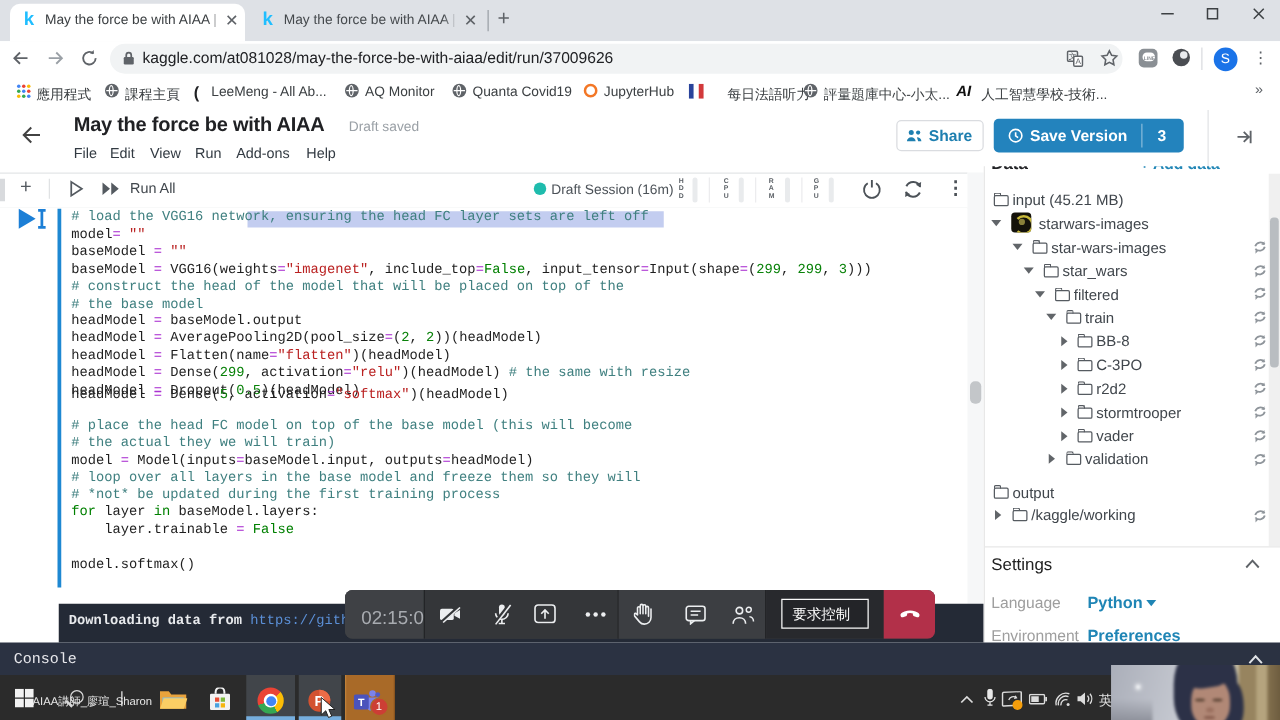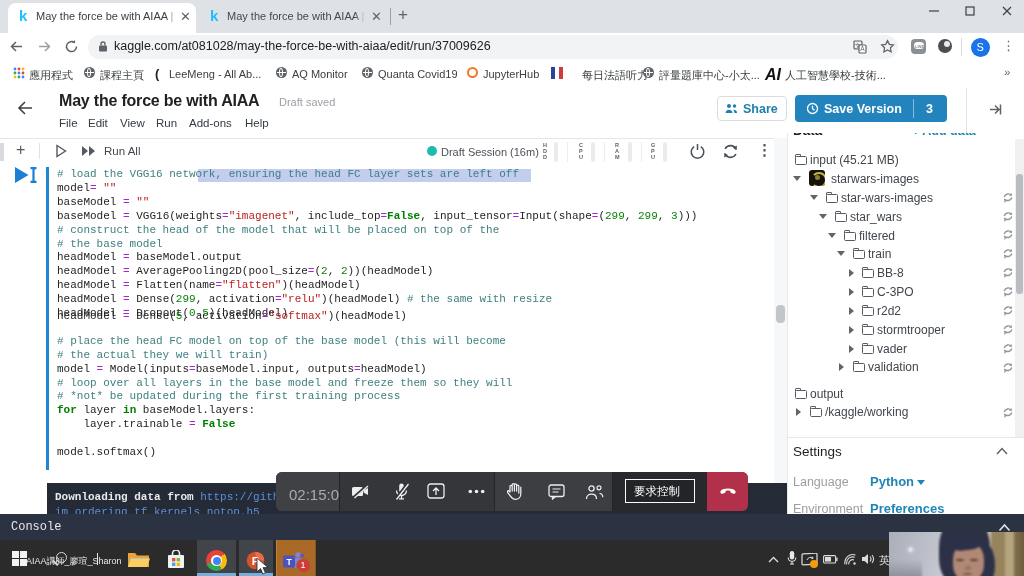--- a/index.html
+++ b/index.html
@@ -32,21 +32,21 @@
 .vlabel{font-size:5.5px;line-height:5.8px;color:#5b6066;font-weight:bold;letter-spacing:0;}
 .gauge{width:4px;height:20px;background:#e9ebed;border-radius:2px;}
 
 #editor{left:0;top:166px;width:774px;height:348px;background:#fff;}
 #scrollgut{left:774px;top:138px;width:13px;height:376px;background:#f6f7f8;}
 #scrollthumb{left:776px;top:305px;width:9px;height:18px;background:#c3c6c9;border-radius:4px;}
 .codeline{position:absolute;left:57px;white-space:pre;font-family:"Liberation Mono",monospace;font-size:11px;color:#1f1f1f;line-height:13.9px;}
 .cm{color:#408080;}
 .st{color:#ba2121;}
 .op{color:#a626cf;}
-.kw{color:#008000;font-weight:bold;}
+.kw{color:#008000;font-weight:normal;}
 .nm{color:#098209;}
 
 #output{left:47px;top:483px;width:740px;height:31px;background:#242a36;overflow:hidden;}
 
 #sidebar{left:787px;top:133px;width:237px;height:381px;background:#fff;border-left:1px solid #e8e8e8;box-sizing:border-box;}
 .trow{position:absolute;height:19px;font-size:12px;color:#40464c;white-space:nowrap;}
 .folder{position:absolute;width:11.5px;height:9px;border:1.2px solid #565b61;border-radius:1.5px;box-sizing:border-box;margin-top:1px;}
 .folder:before{content:"";position:absolute;left:-1px;top:-3px;width:4px;height:2px;border:1.2px solid #565b61;border-bottom:none;border-radius:1.5px 1.5px 0 0;}
 .carD{position:absolute;width:0;height:0;border-left:4px solid transparent;border-right:4px solid transparent;border-top:5px solid #616569;}
 .carR{position:absolute;width:0;height:0;border-top:4px solid transparent;border-bottom:4px solid transparent;border-left:5px solid #616569;}
@@ -148,21 +148,21 @@
 <div class="abs" style="left:467px;top:67px;width:11px;height:11px;border-radius:50%;border:2.5px solid #f37726;box-sizing:border-box;"></div>
 <div class="abs bmtext" style="left:483px;top:68px;">JupyterHub</div>
 <svg class="abs" style="left:551px;top:67px;" width="12" height="12" viewBox="0 0 12 12">
     <rect x="0" y="0" width="4" height="12" fill="#29439b"></rect>
     <rect x="4" y="0" width="4" height="12" fill="#fff"></rect>
     <rect x="8" y="0" width="4" height="12" fill="#d2393b"></rect>
   </svg>
 <div class="abs bmtext" style="left:570px;top:68px;margin-left:12px;">每日法語听力</div>
 <div class="globe" style="left:643px;top:67px;"></div>
 <div class="abs bmtext" style="left:659px;top:68px;">評量題庫中心-小太...</div>
-<div class="abs" style="left:765px;top:66px;font-size:16px;color:#111;font-weight:bold;font-style:italic;">AI</div>
+<div class="abs" style="left:765px;top:66px;font-size:12px;color:#111;font-weight:bold;font-style:italic;">AI</div>
 <div class="abs bmtext" style="left:785px;top:68px;">人工智慧學校-技術...</div>
 <div class="abs" style="left:1004px;top:66px;font-size:11.5px;color:#5f6368;">»</div>
 
 <div id="khead" class="abs"></div>
 <svg class="abs" style="left:17px;top:100px;" width="16" height="16" viewBox="0 0 16 16">
     <path d="M15 8H2M8 2L2 8l6 6" stroke="#424242" stroke-width="1.6" fill="none"></path>
   </svg>
 <div class="abs" style="left:59px;top:92px;font-size:16px;font-weight:bold;color:#202124;letter-spacing:-0.2px;">May the force be with AIAA</div>
 <div class="abs" style="left:279px;top:96px;font-size:11px;color:#9aa0a6;">Draft saved</div>
 <div class="abs menu" style="left:59px;top:117px;">File</div>
@@ -259,21 +259,20 @@
 </div>
 
 <div class="abs" style="left:46px;top:167px;width:2.5px;height:303px;background:#1e88d2;"></div>
 <svg class="abs" style="left:14px;top:166px;" width="24" height="18" viewBox="0 0 24 18">
     <path d="M1 1l13.5 8L1 17z" fill="#1c7fd6"></path>
     <path d="M16.5 2.2h6M19.5 2.2v13.6M16.5 15.8h6" stroke="#1c7fd6" stroke-width="2.2"></path>
   </svg>
 
 <div id="output" class="abs">
 <div class="mono" style="position:absolute;left:8px;top:8px;font-size:11px;font-weight:bold;color:#e8eaed;white-space:pre;">Downloading data from <span style="color:#5b8fd6;font-weight:normal;">https://github.com/fchollet/deep-learning-models/releases/download/v0.1/vgg16_we</span></div>
-<div class="mono" style="position:absolute;left:8px;top:23px;font-size:11px;color:#5b8fd6;white-space:pre;">im_ordering_tf_kernels_notop.h5</div>
 </div>
 
 <div id="sidebar" class="abs"></div>
 <div id="treeblock">
 
 <div class="abs" style="left:790px;top:133px;width:220px;height:6px;overflow:hidden;">
   <div style="position:absolute;left:3px;top:-10px;font-size:13.5px;font-weight:bold;color:#202124;">Data</div>
   <div style="position:absolute;left:122px;top:-9px;font-size:12.5px;font-weight:bold;color:#1f85b5;">+ Add data</div>
 </div>
 

